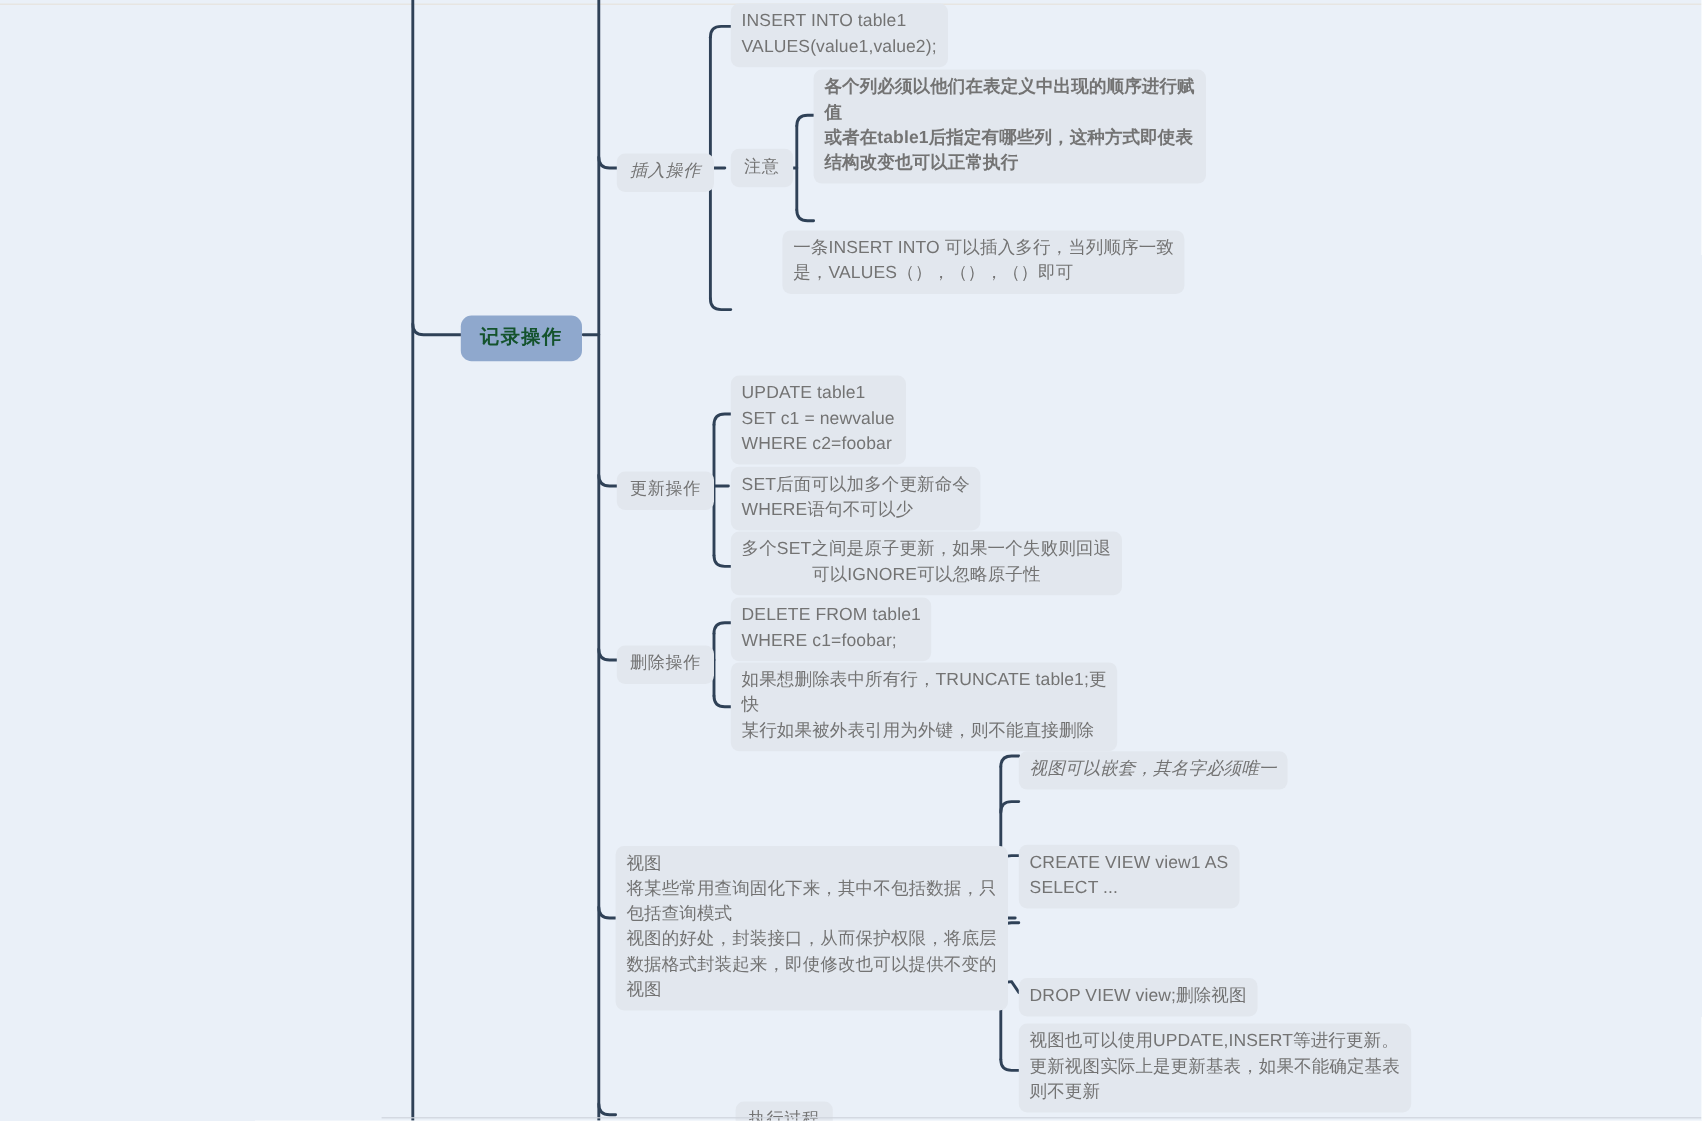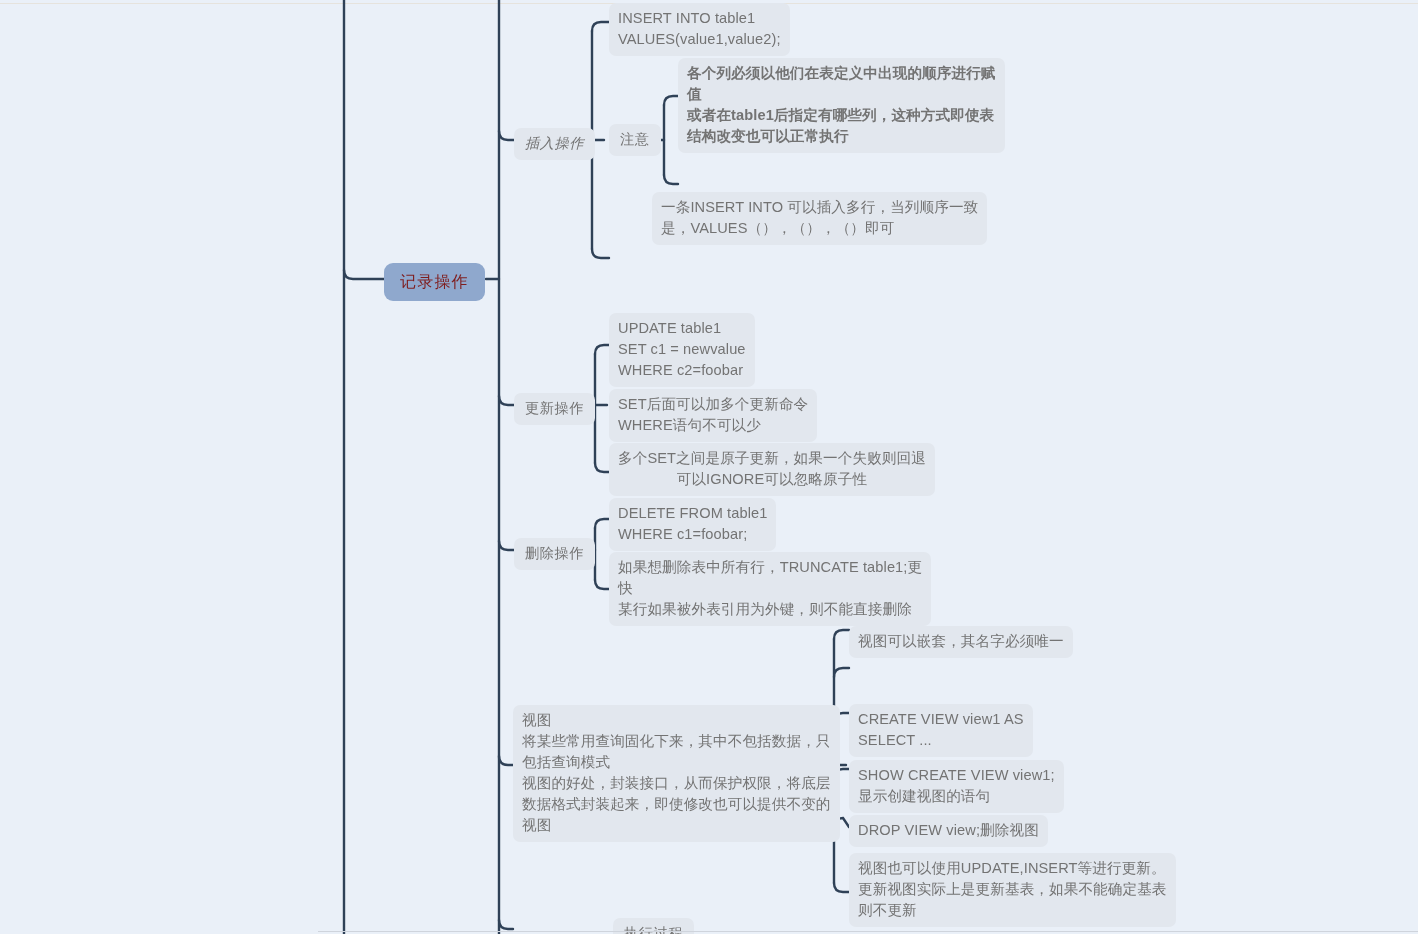--- a/index.html
+++ b/index.html
@@ -29,22 +29,22 @@
     border-radius: 7px;
     color: #737373;
     font-size: 14.6px;
     line-height: 21px;
     padding: 5px 9px 6px 9px;
     white-space: pre;
     letter-spacing: 0.1px;
   }
   .node.root {
     background: #8fa8cd;
-    color: #7f1d1d;
-    font-weight: normal;
+    color: #14532d;
+    font-weight: bold;
     font-size: 16px;
     line-height: 22px;
     padding: 8px 16px;
     border-radius: 9px;
     letter-spacing: 1.2px;
   }
   .node.branch {
     font-size: 14.2px;
     padding: 5px 11px 6px 11px;
     letter-spacing: 0.6px;
@@ -166,28 +166,26 @@
 快
 某行如果被外表引用为外键，则不能直接删除</div>
 
   <div class="node" style="left:513px; top:705px;">视图
 将某些常用查询固化下来，其中不包括数据，只
 包括查询模式
 视图的好处，封装接口，从而保护权限，将底层
 数据格式封装起来，即使修改也可以提供不变的
 视图</div>
 
-  <div class="node" style="left:849px; top:626px;">视图可以嵌套，其名字必须唯一</div>
+  <div class="node" style="left:849px; top:626px;font-style:italic;">视图可以嵌套，其名字必须唯一</div>
 
 
   <div class="node" style="left:849px; top:704px;">CREATE VIEW view1 AS
 SELECT ...</div>
 
-  <div class="node" style="left:849px; top:760px;">SHOW CREATE VIEW view1;
-显示创建视图的语句</div>
 
   <div class="node" style="left:849px; top:853px;">视图也可以使用UPDATE,INSERT等进行更新。
 更新视图实际上是更新基表，如果不能确定基表
 则不更新</div>
 
   <div class="node" style="left:849px; top:815px;">DROP VIEW view;删除视图</div>
 
   <div class="node branch" style="left:613px; top:918px;">执行过程</div>
 
   <div class="bottomline"></div>

